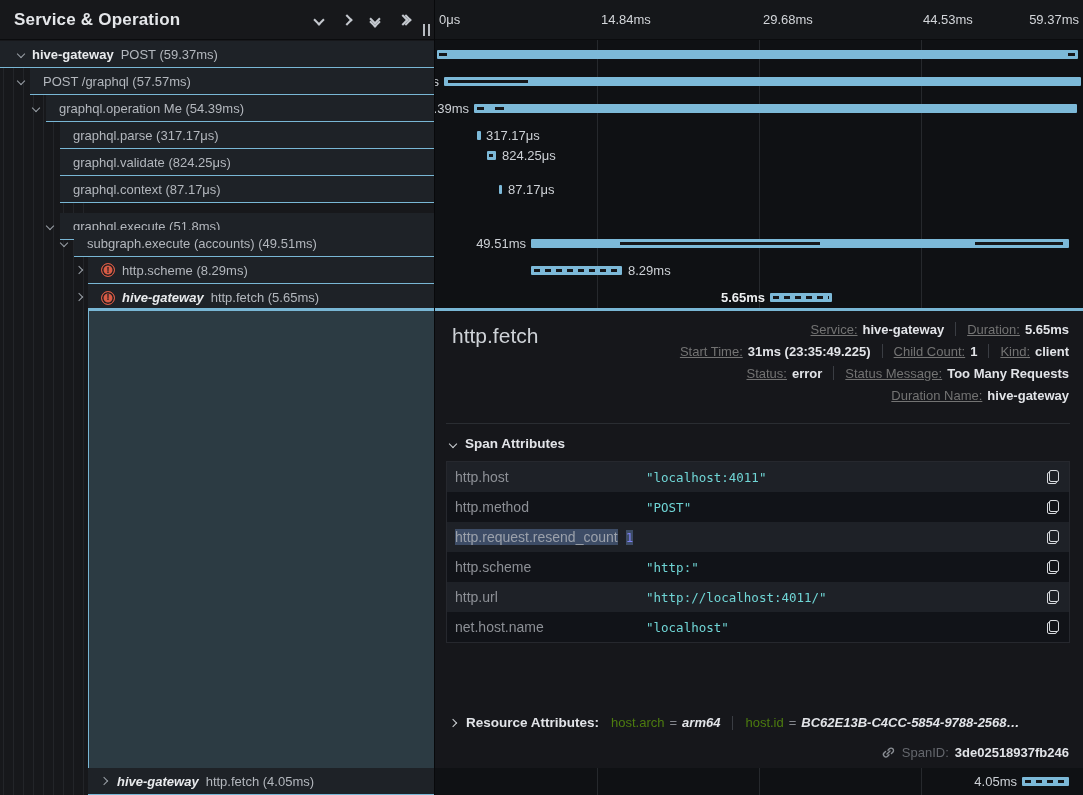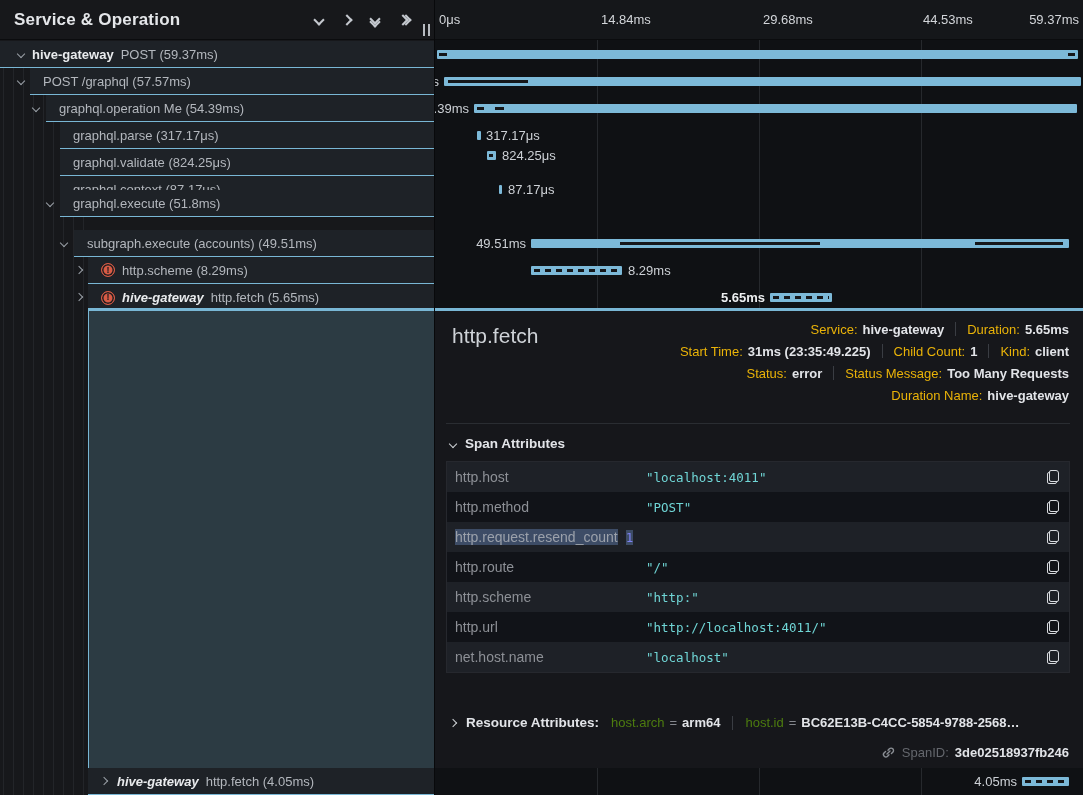--- a/index.html
+++ b/index.html
@@ -63,21 +63,21 @@
   .blabel { position:absolute; top:6px; height:16px; line-height:16px; font-size:13px; color:#ccd0d5; white-space:nowrap; }
   .blabel.l { width:60px; text-align:right; }
   .blabel.bold { font-weight:bold; color:#eceef0; }
 
   
   .detail { position:absolute; left:0; width:648px; top:308px; height:460px; background:#16171b;
             border-top:3px solid #79b7d5; z-index:4;padding-left:11px; }
   .dtitle { position:absolute; left:17px; top:13px; font-size:21px; color:#ced2d7; }
   .meta { position:absolute; right:14px; top:7px; display:flex; flex-direction:column; align-items:flex-end; }
   .mline { height:22px; display:flex; align-items:center; }
-  .mlabel { color:#eab308; margin-right:5px; }
+  .mlabel { color:#737373; margin-right:5px;text-decoration:underline; }
   .mval { color:#e2e4e8; font-weight:bold; }
   .msep { width:1px; height:14px; background:#3a3d43; margin:0 11px; }
   .dhr { position:absolute; top:112px; left:11px; width:624px; height:1px; background:#2a2d32; }
   .attrhead { position:absolute; top:125px; left:15px; display:flex; align-items:center; gap:9px; }
   .attrhead .tv { border-color:#cfd3d7; }
   .attrhead b { color:#e2e4e8; font-size:13.5px; }
   .atable { position:absolute; top:150px; left:11px; width:624px; border:1px solid #26282e; }
   .arow { height:30px; display:flex; align-items:center; padding:0 10px 0 8px; }
   .arow:nth-child(odd) { background-color:#1e2127; }
   .arow:nth-child(even) { background-color:#111318; }
@@ -88,21 +88,21 @@
   .akey.sel { color:#9ba1ab; }
   .copy { margin-left:auto; background:inherit; border:none; cursor:pointer; padding:0; display:flex; }
   .cpy { position:relative; width:12px; height:14px; background:inherit; display:block; }
   .cpy::before { content:""; position:absolute; left:0; bottom:0; width:8px; height:10px; border:1.5px solid #d8dbdf; border-radius:2px; }
   .cpy::after  { content:""; position:absolute; right:0; top:0; width:8px; height:10px; border:1.5px solid #d8dbdf; border-radius:2px 3px 2px 2px; background:inherit; }
   .resline { position:absolute; top:404px; left:15px; right:14px; display:flex; align-items:center; white-space:nowrap; overflow:hidden; }
   .resline .tv { border-color:#cfd3d7; margin-right:10px; }
   .resline b { color:#e2e4e8; font-size:13.5px; margin-right:12px; }
   .rkey { color:#4d7c0f; }
   .req { color:#84878d; margin:0 5px; }
-  .rval { color:#e2e4e8; font-weight:bold; }
+  .rval { color:#e2e4e8; font-weight:bold;font-style:italic; }
   .rsep { width:1px; height:14px; background:#3a3d43; margin:0 12px; }
   .spanid { position:absolute; top:434px; right:14px; display:flex; align-items:center; gap:6px; }
   .spanid .lab { color:#64676d; }
   .spanid .val { color:#e2e4e8; font-weight:bold; }
 
   
   .bchip { top:768px; }
 </style>
 </head>
 <body>
@@ -156,21 +156,21 @@
         <span class="opname">graphql.validate (824.25μs)</span>
       </div>
     </div>
 
     <div class="trow" style="top:176px">
       <div class="chip" style="left:60px">
         <span class="opname">graphql.context (87.17μs)</span>
       </div>
     </div>
 
-    <div class="trow" style="top:190px">
+    <div class="trow" style="top:213px">
       <span class="tv d" style="left:47px"></span>
       <div class="chip" style="left:60px">
         <span class="opname">graphql.execute (51.8ms)</span>
       </div>
     </div>
 
     <div class="trow" style="top:230px">
       <span class="tv d" style="left:61px"></span>
       <div class="chip" style="left:74px">
         <span class="opname">subgraph.execute (accounts) (49.51ms)</span>
@@ -364,27 +364,20 @@
             </button>
         </div>
         <div class="arow">
           <span class="akey sel" style="flex-basis:auto; margin-right:8px">http.request.resend_count</span>
           <span class="aval num sel">1</span>
           <button class="copy">
               <span class="cpy"></span>
             </button>
         </div>
         <div class="arow">
-          <span class="akey">http.route</span>
-          <span class="aval">"/"</span>
-          <button class="copy">
-              <span class="cpy"></span>
-            </button>
-        </div>
-        <div class="arow">
           <span class="akey">http.scheme</span>
           <span class="aval">"http:"</span>
           <button class="copy">
               <span class="cpy"></span>
             </button>
         </div>
         <div class="arow">
           <span class="akey">http.url</span>
           <span class="aval">"http://localhost:4011/"</span>
           <button class="copy">

